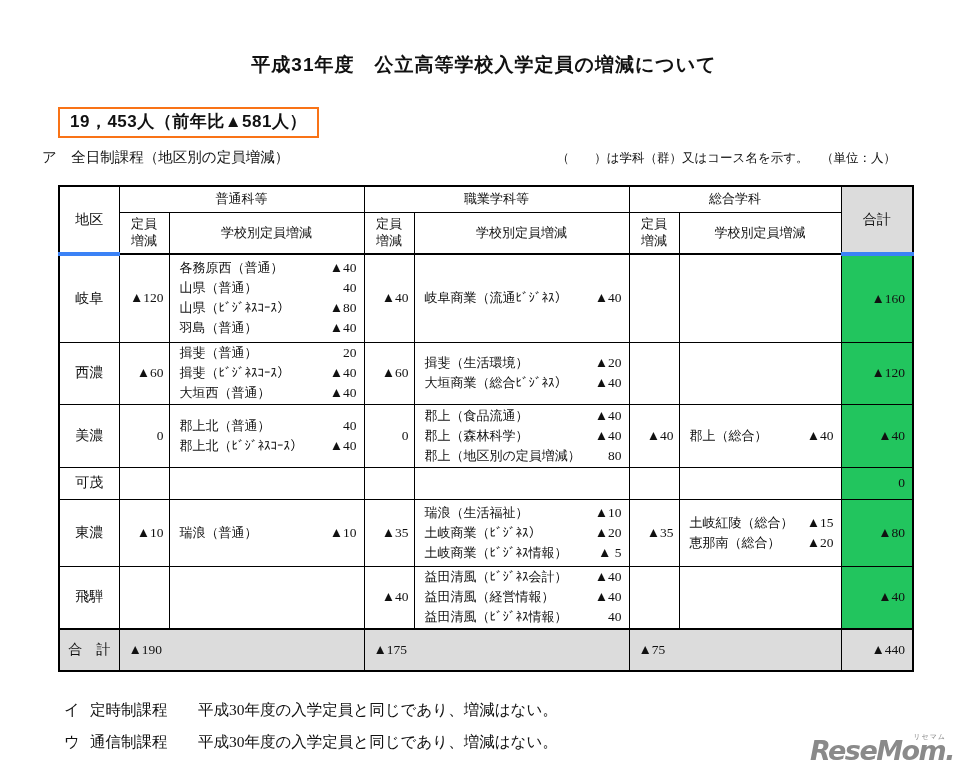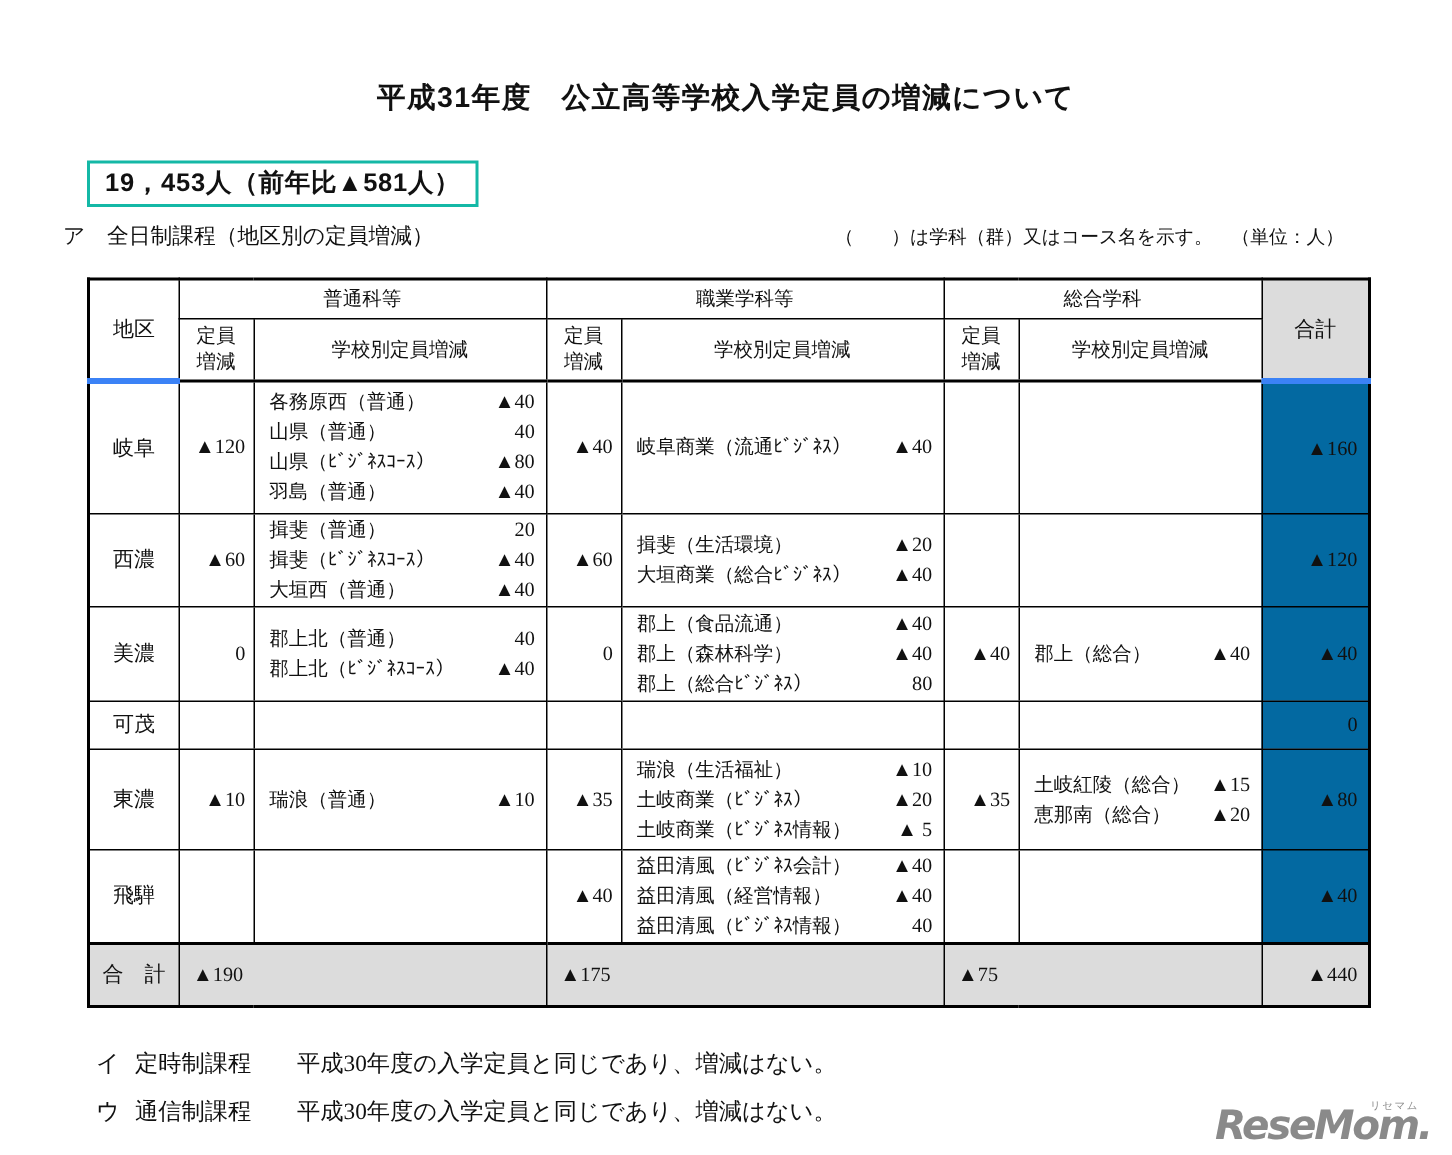--- a/index.html
+++ b/index.html
@@ -15,21 +15,21 @@
   }
   .grad-row {
     position:absolute; top:107px; left:58px; width:854px;
     display:flex; justify-content:space-between; align-items:center;
   }
   .grad-label {
     font-family:"Liberation Sans","DejaVu Sans",sans-serif;
     font-weight:bold; font-size:15.5px;
   }
   .grad-box {
-    border:2px solid #14b8a6; padding:1px 10px 3px;
+    border:2px solid #f97316; padding:1px 10px 3px;
     font-family:"Liberation Sans","DejaVu Sans",sans-serif;
     font-weight:bold; font-size:17px; letter-spacing:0.5px;
   }
   .section-row {
     position:absolute; top:148px; left:42px; width:854px;
     display:flex; justify-content:space-between; align-items:flex-end;
   }
   .section-heading { font-size:14.5px; }
   .legend-note { font-size:12.5px; }
 
@@ -42,21 +42,21 @@
   .capacity thead th { font-weight:normal; text-align:center; }
   .group-row { height:26px; }
   .sub-row { height:42px; }
   .sub-row th { border-bottom:2px solid #000; }
   th.district-h, th.total-h { border-bottom:4px solid #3b82f6; font-size:14px; }
   th.total-h { background:#dcdcdc; }
   .wrap2 { width:30px; margin:0 auto; line-height:1.3; }
   .dashed { border-right:1px dotted #000 !important; }
   td.district { text-align:center; font-size:14px; }
   td.num { text-align:right; padding-right:5px; font-size:13.5px; }
-  td.total-col { background:#0369a1; padding-right:7px;font-family:Liberation Serif, serif; }
+  td.total-col { background:#22c55e; padding-right:7px;font-family:Liberation Serif, serif; }
   td.schools { vertical-align:middle; }
   .school-line {
     display:flex; justify-content:space-between;
     padding:0 7px 0 10px; line-height:20px; font-size:13px; white-space:nowrap;
   }
   .sval { font-size:13.5px; }
   tr.total-row { height:42px; }
   tr.total-row td { background:#dcdcdc; border-top:2px solid #000; font-size:13.5px; }
   tr.total-row td.tr-label { text-align:center; font-size:14px; }
   tr.total-row td.tr-num { text-align:left; padding-left:9px; }
@@ -207,21 +207,21 @@
           <td class="schools">
             <div class="school-line">
               <span class="sname">郡上（食品流通）</span>
               <span class="sval">▲40</span>
             </div>
             <div class="school-line">
               <span class="sname">郡上（森林科学）</span>
               <span class="sval">▲40</span>
             </div>
             <div class="school-line">
-              <span class="sname">郡上（総合ﾋﾞｼﾞﾈｽ）</span>
+              <span class="sname">郡上（地区別の定員増減）</span>
               <span class="sval">80</span>
             </div>
           </td>
           <td class="num dashed">▲40</td>
           <td class="schools">
             <div class="school-line">
               <span class="sname">郡上（総合）</span>
               <span class="sval">▲40</span>
             </div>
           </td>

